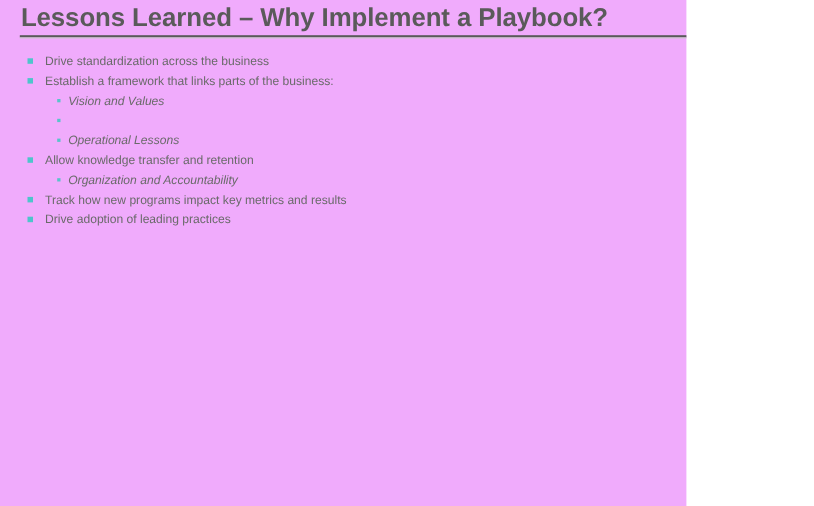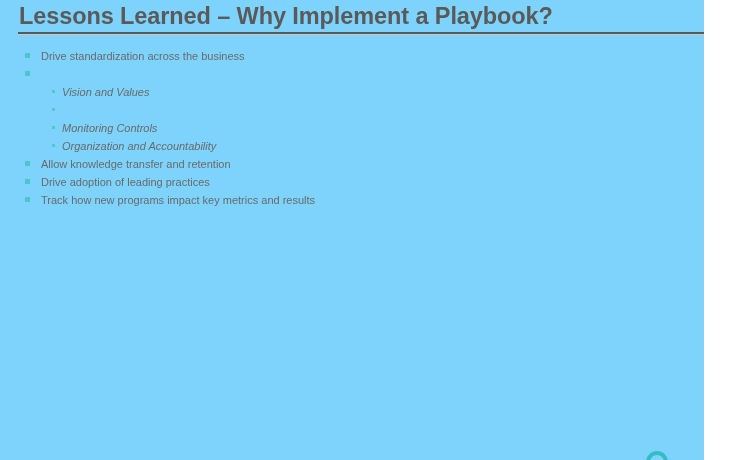--- a/index.html
+++ b/index.html
@@ -7,23 +7,23 @@
     margin: 0;
     padding: 0;
     background: #ffffff;
   }
   body {
     font-family: "Liberation Sans", sans-serif;
     -webkit-font-smoothing: antialiased;
   }
   #slide {
     position: relative;
-    width: 704px;
+    width: 624px;
     height: 460px;
-    background: #7dd3fc;
+    background: #f0abfc;
     overflow: hidden;
   }
 
   
   #slide-title {
     position: absolute;
     left: 19px;
     top: 2px;
     width: 706px;
     font-size: 23.5px;
@@ -126,47 +126,48 @@
   <div id="title-rule"></div>
   <div id="title-rule-shadow"></div>
 
   <div id="body-list">
       <div class="bullet-row level-1">
         <span class="marker"></span>
         <span class="bullet-text">Drive standardization across the business</span>
       </div>
       <div class="bullet-row level-1">
         <span class="marker"></span>
+        <span class="bullet-text">Establish a framework that links parts of the business:</span>
       </div>
       <div class="bullet-row level-2">
         <span class="marker"></span>
         <span class="bullet-text">Vision and Values</span>
       </div>
       <div class="bullet-row level-2">
         <span class="marker"></span>
       </div>
       <div class="bullet-row level-2">
         <span class="marker"></span>
-        <span class="bullet-text">Monitoring Controls</span>
+        <span class="bullet-text">Operational Lessons</span>
+      </div>
+      <div class="bullet-row level-1">
+        <span class="marker"></span>
+        <span class="bullet-text">Allow knowledge transfer and retention</span>
       </div>
       <div class="bullet-row level-2">
         <span class="marker"></span>
         <span class="bullet-text">Organization and Accountability</span>
       </div>
       <div class="bullet-row level-1">
         <span class="marker"></span>
-        <span class="bullet-text">Allow knowledge transfer and retention</span>
+        <span class="bullet-text">Track how new programs impact key metrics and results</span>
       </div>
       <div class="bullet-row level-1">
         <span class="marker"></span>
         <span class="bullet-text">Drive adoption of leading practices</span>
-      </div>
-      <div class="bullet-row level-1">
-        <span class="marker"></span>
-        <span class="bullet-text">Track how new programs impact key metrics and results</span>
       </div>
     </div>
 
   <div id="corner-logo">
     <div class="logo-arc"></div>
   </div>
 
 </div>
 
 </body></html>

